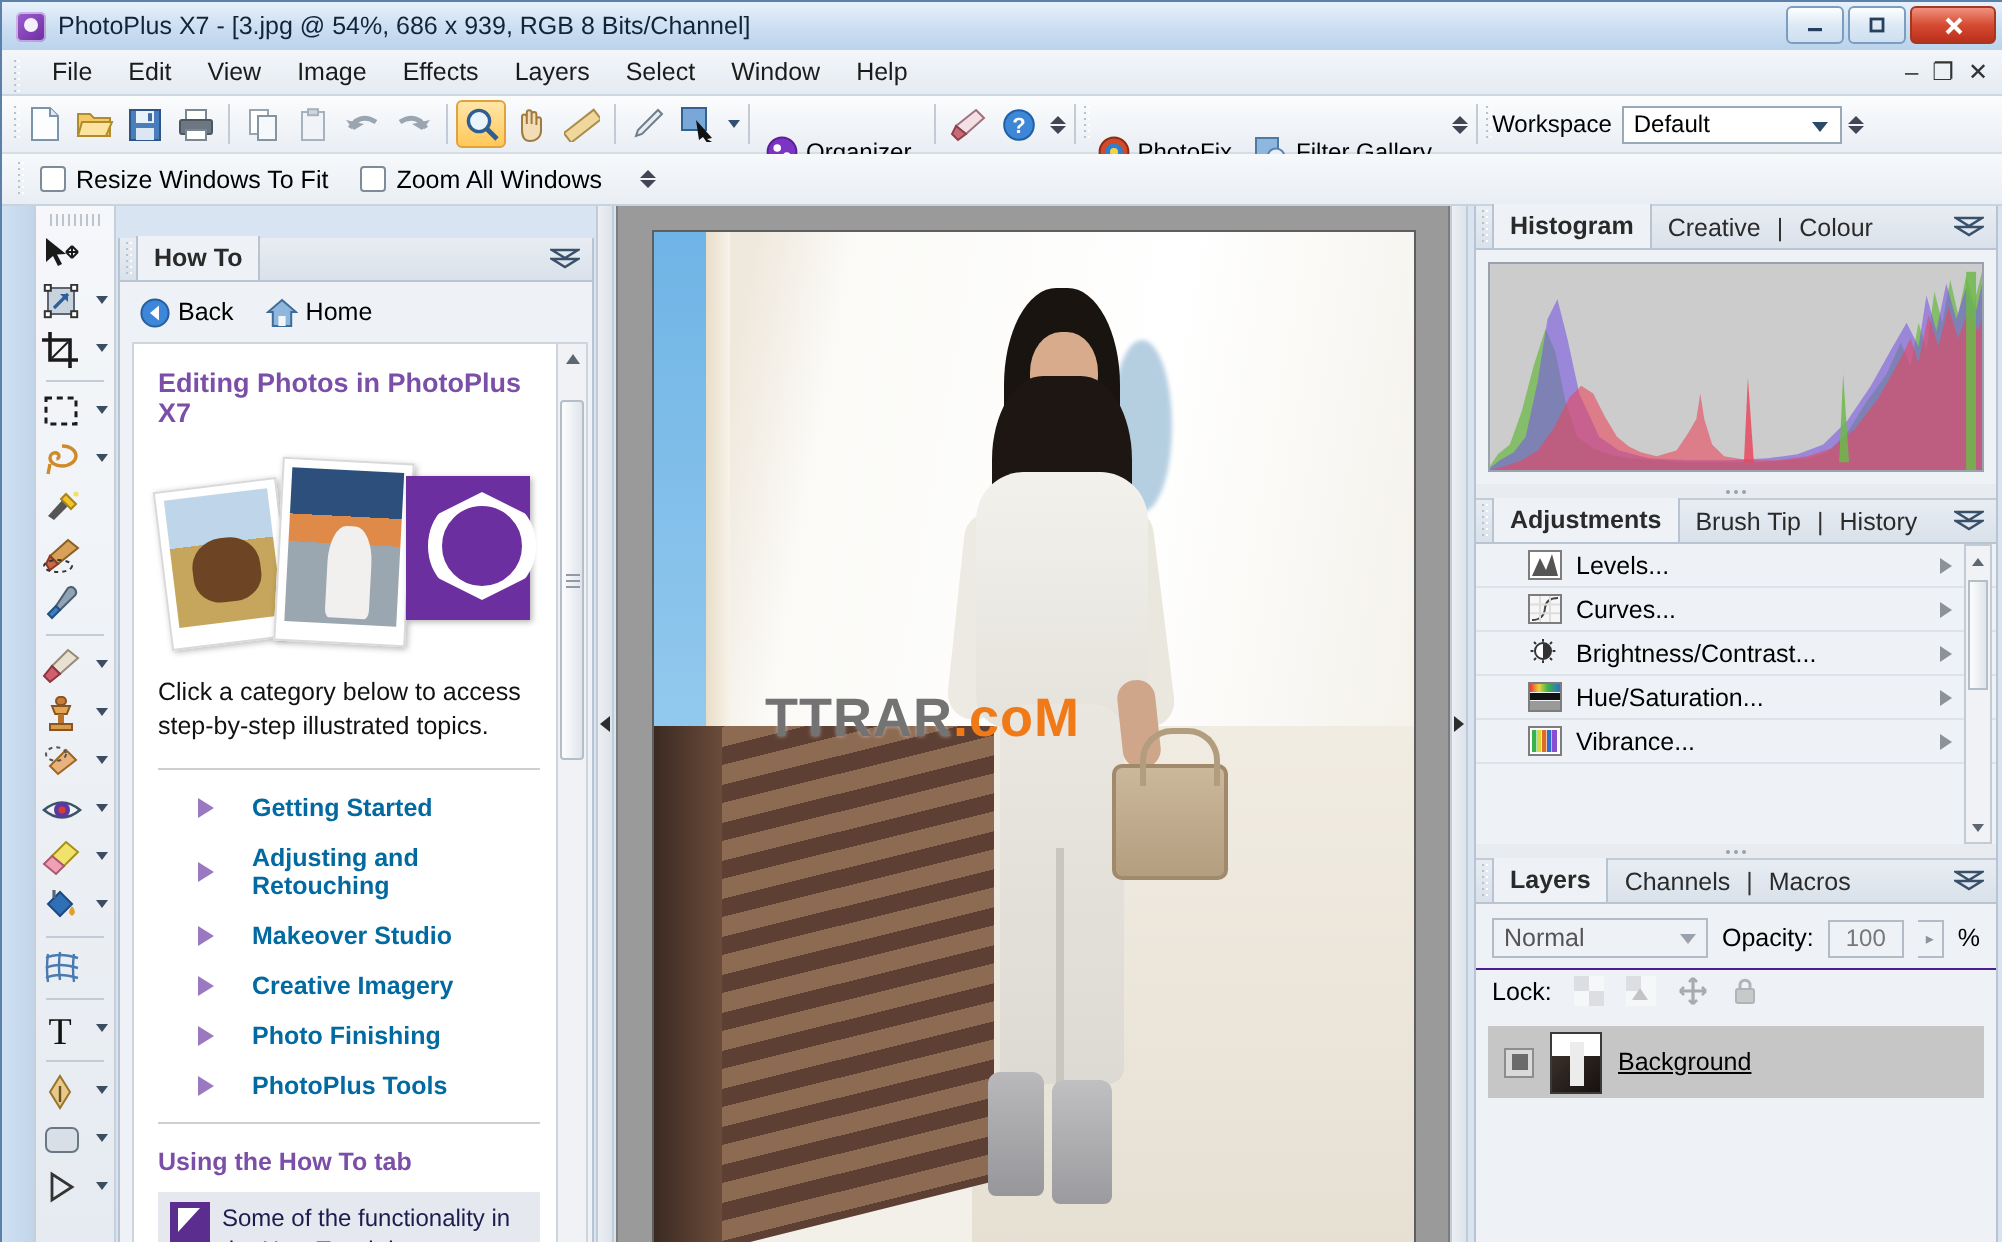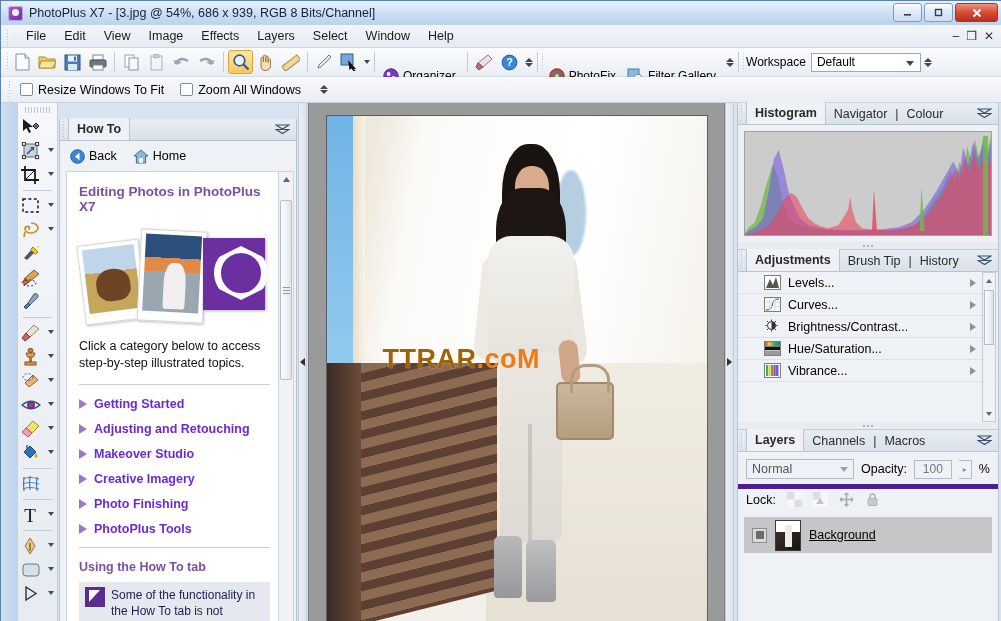--- a/index.html
+++ b/index.html
@@ -178,22 +178,22 @@
     position:relative; overflow:hidden;}
   .ph2 .im:after{content:"";position:absolute;left:20px;top:28px;width:22px;height:46px;
     background:#f2f0ee;border-radius:40% 40% 10% 10%;}
   .ph3 { left:124px; top:14px; width:62px; height:72px;
     background:#6b2fa0; border:none; box-shadow:1px 1px 3px rgba(0,0,0,.3);}
   .ph3:after{ content:""; position:absolute; left:11px; top:8px; width:40px;height:40px;
     border-radius:50%; border:7px solid #fff;
     clip-path:polygon(50% 0,100% 25%,100% 75%,50% 100%,0 75%,0 25%); }
   .howto-p { font-size:12.5px; line-height:17px; color:#111; margin-bottom:12px; }
   .hr { height:1px; background:#cfcfcf; margin:10px 0 12px; }
-  .cat { display:flex; align-items:center; gap:7px; margin-bottom:11px;
-    color:#6d28d9; font-weight:bold; font-size:12.5px; }
+  .cat { display:flex; align-items:center; gap:19px; margin-bottom:11px;
+    color:#0369a1; font-weight:bold; font-size:12.5px;margin-left:20px; }
   .cat .tri { width:0;height:0;border-top:5px solid transparent;border-bottom:5px solid transparent;
     border-left:8px solid #9a79c0; }
   .howto-h2 { color:#7b4fa8; font-weight:bold; font-size:12.5px; margin:2px 0 8px; }
   .note { background:#e6e8ef; padding:5px 6px; display:flex; gap:6px; font-size:12px;
     line-height:16px; color:#1c1c4d; }
   .note .pin { width:20px;height:20px;flex:none;background:#5b2d8e; position:relative;}
   .note .pin:after{content:"";position:absolute;left:4px;top:3px;width:0;height:0;
     border-left:11px solid #fff;border-bottom:12px solid transparent;}
 
   .collapse-handle {
@@ -255,21 +255,21 @@
     background:linear-gradient(#cbb79a,#b49e80); border-radius:5px;
     border:2px solid #a08a6b; }
   .m-bag:before { content:""; position:absolute; left:12px; top:-20px; width:34px; height:26px;
     border:3px solid #b39d7f; border-bottom:none; border-radius:16px 16px 0 0; }
   .m-bootL { position:absolute; left:24px; top:392px; width:28px; height:62px;
     background:linear-gradient(#b9b9bb,#97979b); border-radius:6px 6px 4px 4px; }
   .m-bootR { position:absolute; left:56px; top:396px; width:30px; height:62px;
     background:linear-gradient(#c0c0c2,#9b9b9f); border-radius:6px 6px 4px 4px; }
   .watermark { position:absolute; left:56px; top:228px; font-size:27px; font-weight:bold;
     letter-spacing:.5px; font-family:"Liberation Sans",sans-serif; }
-  .wm-a { color:#a16207; text-shadow:0 0 2px rgba(255,255,255,.5);margin-top:26px; }
+  .wm-a { color:#737373; text-shadow:0 0 2px rgba(255,255,255,.5);margin-top:26px; }
   .wm-b { color:#f07a18; }
 
   
   .rightdock {
     position:absolute; left:736px; top:0; width:262px; height:519px;
     background:#eef1f5; border:1px solid #b9c4d0; border-top:none;
     display:flex; flex-direction:column;
   }
   .dpanel { border-bottom:1px solid #c3ccd6; display:flex; flex-direction:column; }
   .dbody { background:#eef1f5; padding:6px; }
@@ -294,21 +294,21 @@
   .layer-ctrl { display:flex; align-items:center; gap:7px; padding:7px 8px 5px; font-size:12.5px; }
   .blend-select { width:108px; height:20px; background:#eef1f5; border:1px solid #b3bcc6;
     display:flex; align-items:center; padding-left:5px; position:relative; color:#555; }
   .blend-select .arrow { position:absolute; right:5px; top:7px; width:0;height:0;
     border-left:4px solid transparent;border-right:4px solid transparent;border-top:5px solid #9aa3ad;}
   .opacity-box { width:38px; height:19px; background:#eef1f5; border:1px solid #b3bcc6;
     display:flex; align-items:center; justify-content:center; color:#777; font-size:12px;}
   .op-spin { width:13px;height:19px;border:1px solid #b3bcc6;border-left:none;background:#eef1f5;
     display:flex;align-items:center;justify-content:center;color:#8b939c;font-size:8px;}
   .lock-row { display:flex; align-items:center; gap:11px; padding:3px 8px 6px; font-size:12.5px;
-    border-top:5px solid #4c1d95; }
+    border-top:1px solid #4c1d95; }
   .lock-ico { width:15px; height:15px; opacity:.45; }
   .layers-list { flex:1; background:#eef1f5; padding:4px 6px;text-decoration:underline; }
   .layer-row { height:36px; background:#c6c6c6; display:flex; align-items:center;
     gap:8px; padding:0 8px; }
   .eye-tgl { width:15px;height:15px;border:1px solid #8d8d8d; background:#d9d9d9;
     display:flex;align-items:center;justify-content:center;}
   .eye-tgl i { width:8px;height:8px;background:#6b6b6b; display:block;}
   .layer-thumb { width:26px; height:31px; border:1px solid #3a3a3a; background:#fff;
     position:relative; overflow:hidden;}
   .lt-dark { position:absolute; left:0; bottom:0; width:100%; height:62%;
@@ -885,21 +885,21 @@
     </div>
 
     <div class="rightdock">
 
       <div class="dpanel">
         <div class="panel-tabs">
           <div class="pgrip">
               <div class="grip"></div>
             </div>
           <div class="ptab active">Histogram</div>
-          <div class="ptab">Navigator</div>
+          <div class="ptab">Creative</div>
           <div class="ptab sep" style="padding:0">|</div>
           <div class="ptab">Colour</div>
           <div class="panel-menu">
             <svg width="15" height="11" viewBox="0 0 15 11">
                 <path d="M1 1 h13 l-6.5 4z M1 5.5 h13 l-6.5 4z" fill="none" stroke="#39506a" stroke-width="1.2"></path>
               </svg>
           </div>
         </div>
         <div class="dbody">
           <div class="hist-box">

